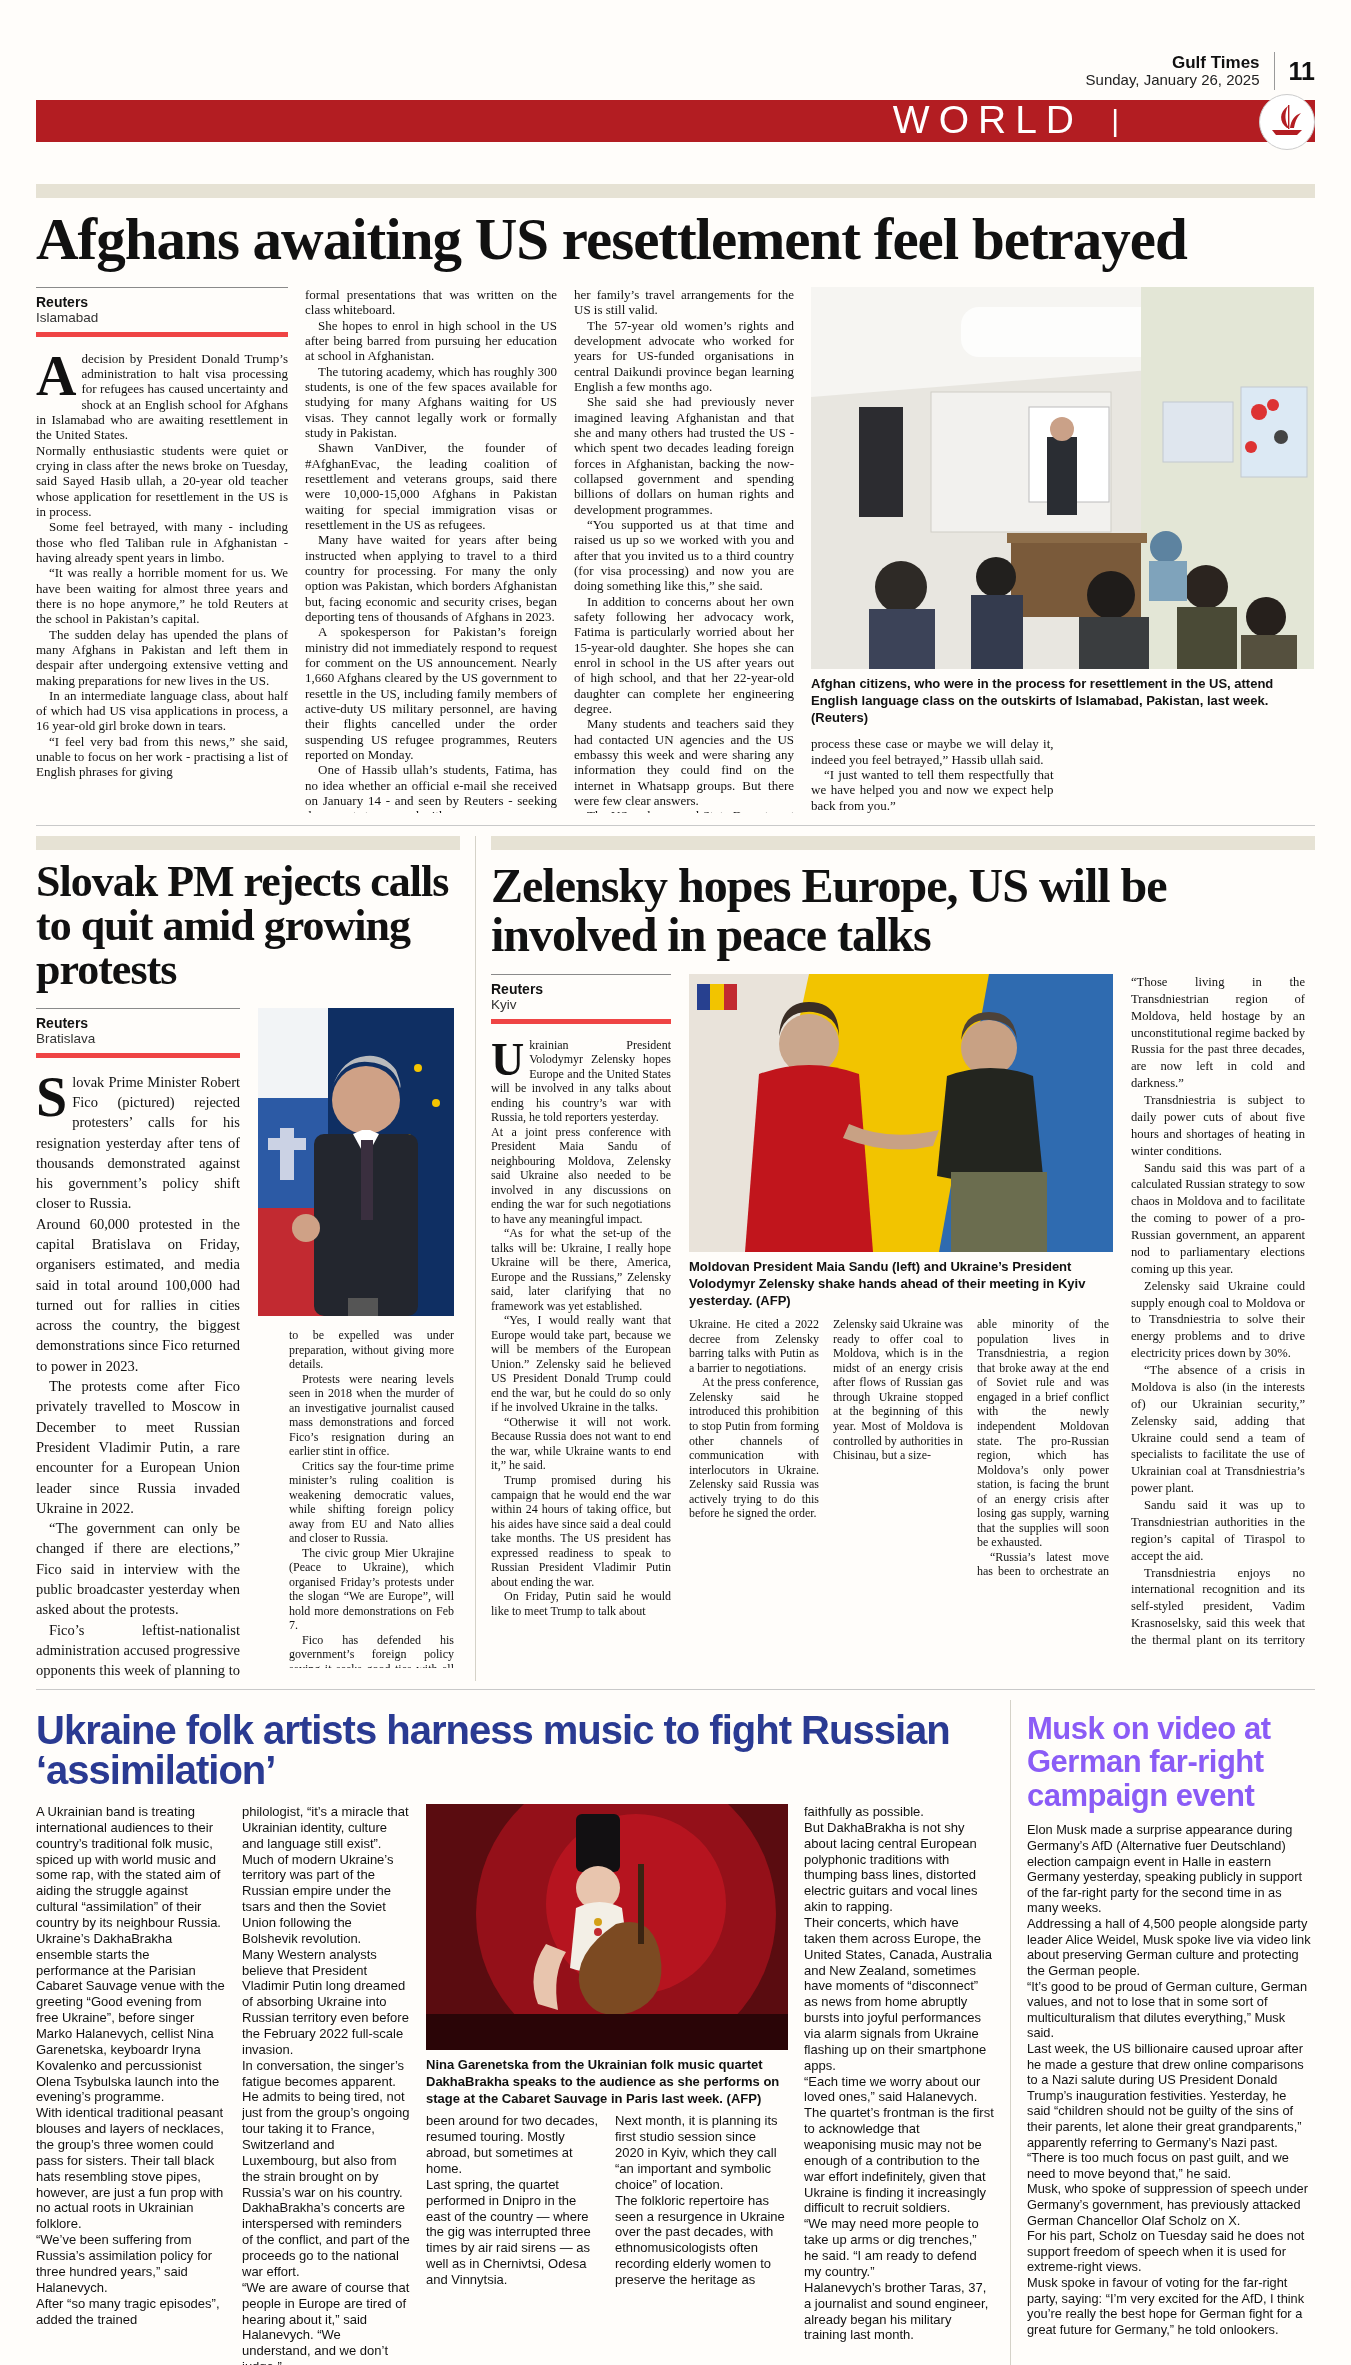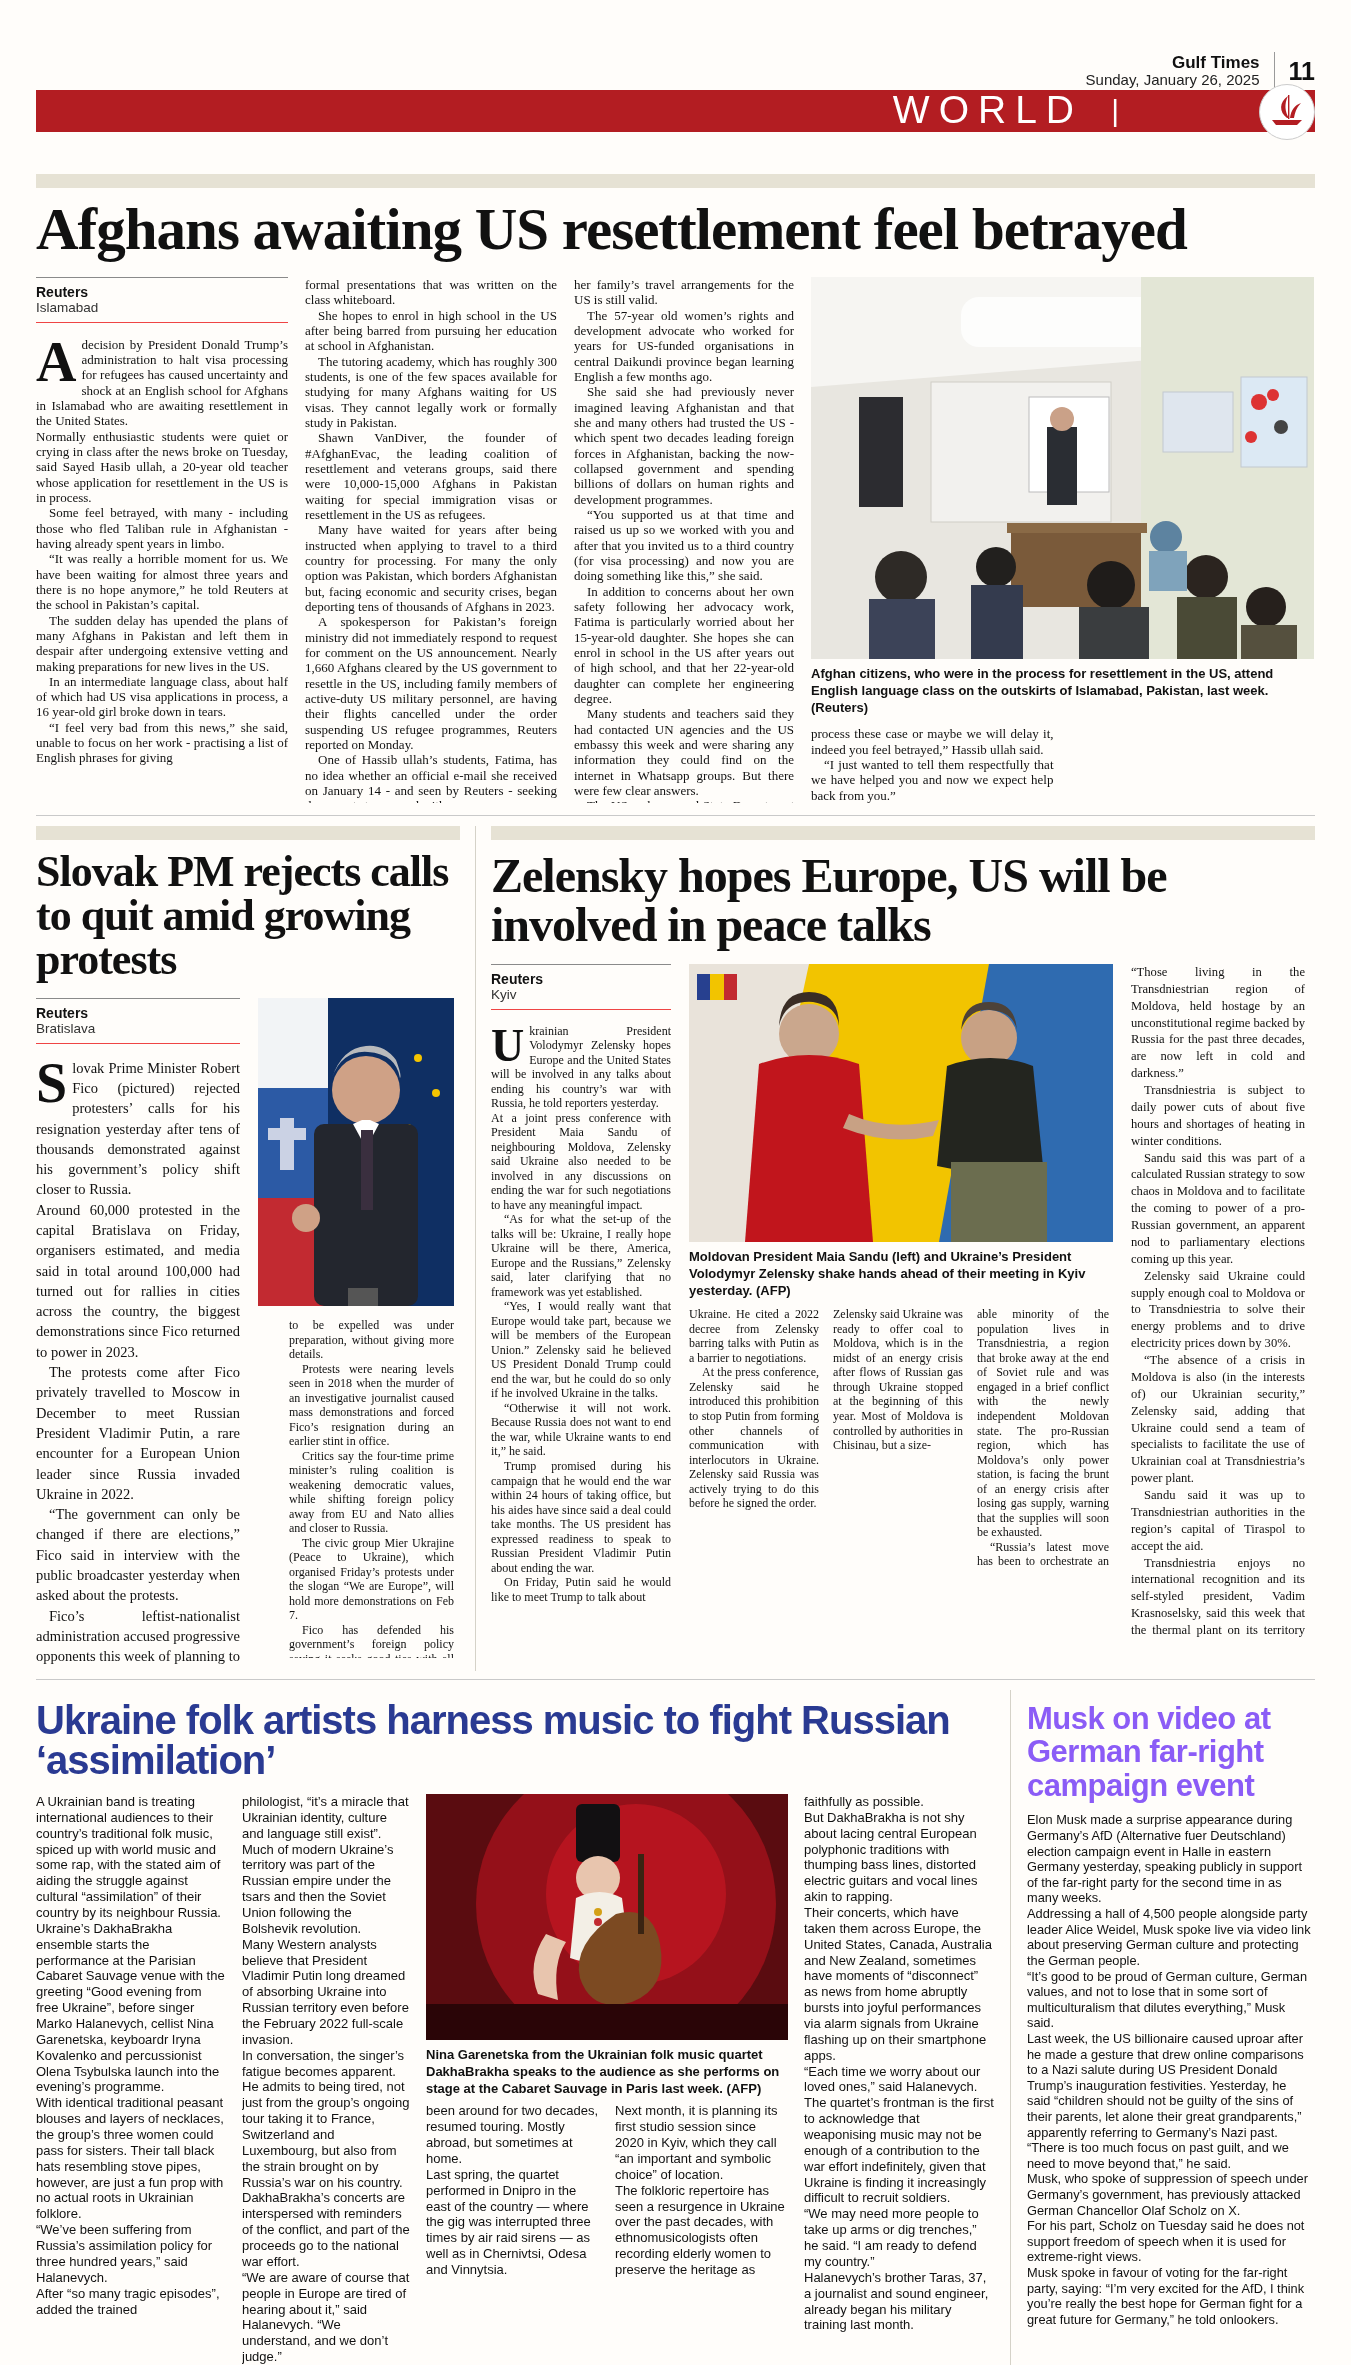--- a/index.html
+++ b/index.html
@@ -8,21 +8,21 @@
   .inner{margin:0 36px;width:1279px;}
 
   
   .masthead{display:flex;justify-content:flex-end;align-items:center;padding-top:52px;gap:14px;}
   .mast-text{text-align:right;font-family:"Liberation Sans",sans-serif;line-height:1.05;}
   .mast-paper{font-weight:bold;font-size:17px;}
   .mast-date{font-size:15px;color:#222;}
   .mast-rule{width:1px;height:38px;background:#9a9a9a;}
   .mast-page{font-family:"Liberation Sans",sans-serif;font-weight:bold;font-size:25px;line-height:1;}
 
-  .banner{height:42px;background:#b31d22;position:relative;}
+  .banner{height:42px;background:#b31d22;margin-top:10px;position:relative;}
   .banner-word{position:absolute;right:232px;top:-2px;color:#fff;font-size:39px;
     font-family:"Liberation Sans",sans-serif;font-weight:400;letter-spacing:9px;}
   .banner-bar{position:absolute;right:196px;top:4px;color:#fff;font-size:30px;font-weight:200;
     font-family:"Liberation Sans",sans-serif;}
   .badge{position:absolute;right:0;top:-6px;width:54px;height:54px;background:#fff;border:1px solid #ccc;
     border-radius:50%;display:flex;align-items:center;justify-content:center;}
 
   .tint{height:14px;background:#e6e2d4;}
   .hrule{height:1px;background:#c9c9c9;}
 
@@ -30,21 +30,21 @@
   .h-serif{font-weight:bold;letter-spacing:-1px;}
   .a1-h{font-size:59px;line-height:1.0;margin:12px 0 18px 0;}
   .a2-h{font-size:44px;line-height:1.0;margin:10px 0 16px 0;}
   .a3-h{font-size:48px;line-height:1.02;margin:12px 0 14px 0;}
   .h-sans-blue{font-family:"Liberation Sans",sans-serif;color:#2a3a92;font-weight:bold;
     font-size:40px;line-height:1;letter-spacing:-1px;margin:10px 0 14px 0;}
   .h-sans-black{font-family:"Liberation Sans",sans-serif;color:#8b5cf6;font-weight:bold;
     font-size:31px;line-height:1.08;letter-spacing:-0.5px;margin:12px 0 10px 0;}
 
   
-  .byline{border-top:1px solid #8a8a8a;border-bottom:1px solid #ef4444;
+  .byline{border-top:1px solid #8a8a8a;border-bottom:5px solid #ef4444;
     padding:6px 0;margin-bottom:14px;font-family:"Liberation Sans",sans-serif;}
   .by-agency{font-weight:bold;font-size:14px;line-height:1.15;}
   .by-city{font-size:13.5px;color:#333;line-height:1.15;}
 
   
   .col{text-align:justify;overflow:hidden;}
   .col p{margin:0;}
   .col p + p{text-indent:13px;}
   .s13{font-size:13px;line-height:1.18;}
   .s14{font-size:14.5px;line-height:1.40;}

